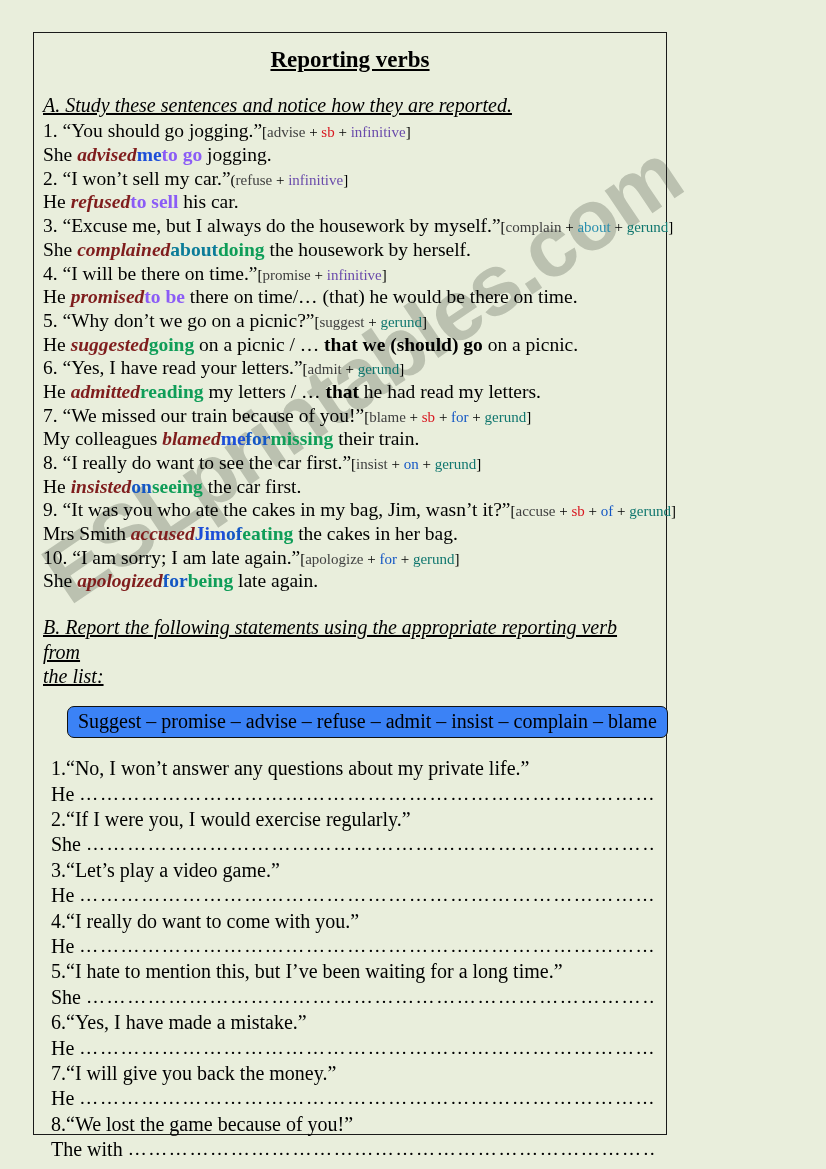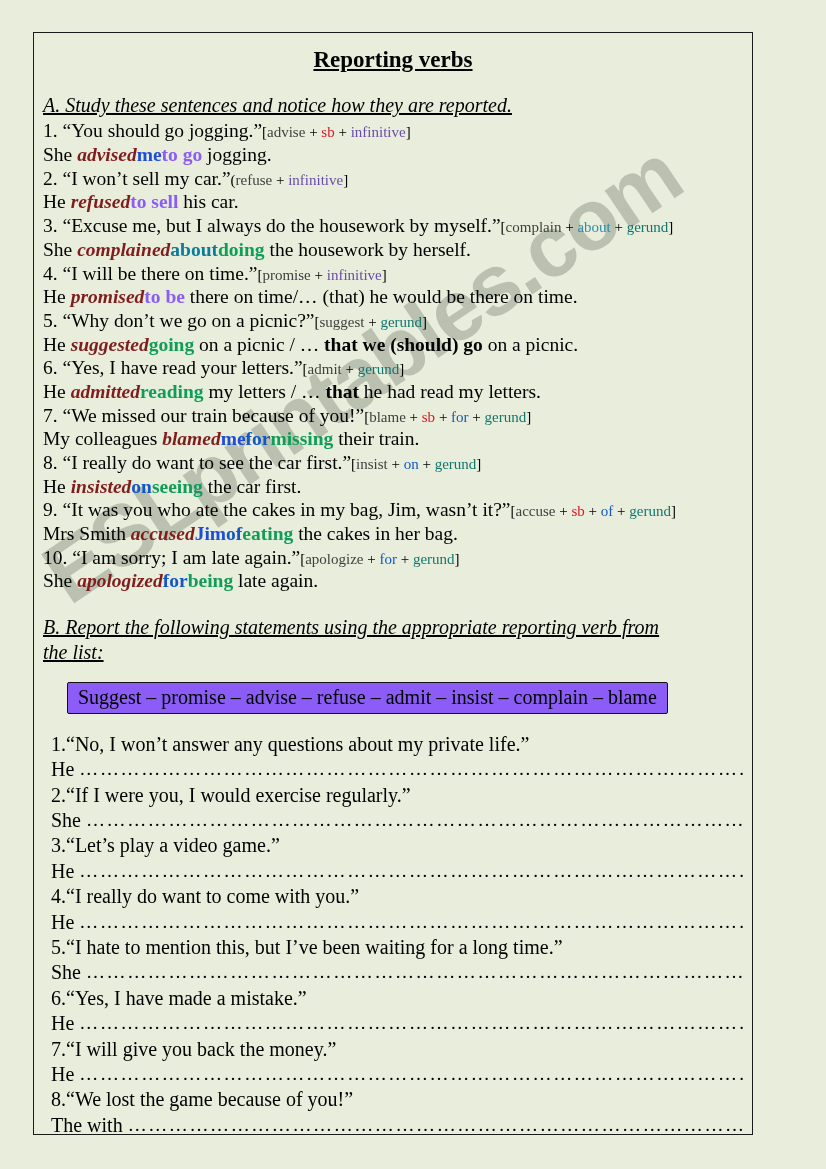--- a/index.html
+++ b/index.html
@@ -40,21 +40,21 @@
     transform-origin: 10% 50%;
     white-space: nowrap;
     letter-spacing: -2px;
   }
 
   
   .sheet {
     position: absolute;
     left: 33px;
     top: 32px;
-    width: 720px;
+    width: 634px;
     height: 1103px;
     border: 1.5px solid #1a1a1a;
     background: transparent;
     box-sizing: border-box;
     z-index: 10;
   }
   .sheet-inner {
     padding: 10px 9px 0 9px;
   }
 
@@ -112,22 +112,22 @@
     line-height: 1.22;
     margin-top: 22px;
   }
 
   .wordbox-wrap {
     margin: 18px 0 18px 24px;
   }
   .wordbox {
     display: inline-block;
     border: 1.4px solid #111;
-    border-radius: 2px;
-    background: #8b5cf6;
+    border-radius: 7px;
+    background: #3b82f6;
     padding: 3px 10px 4px 10px;
     font-size: 20px;
     white-space: nowrap;
   }
 
   .qlist { margin-top: 10px; margin-left: 8px; }
   .q-prompt {
     font-size: 20px;
     line-height: 1.27;
     white-space: nowrap;

